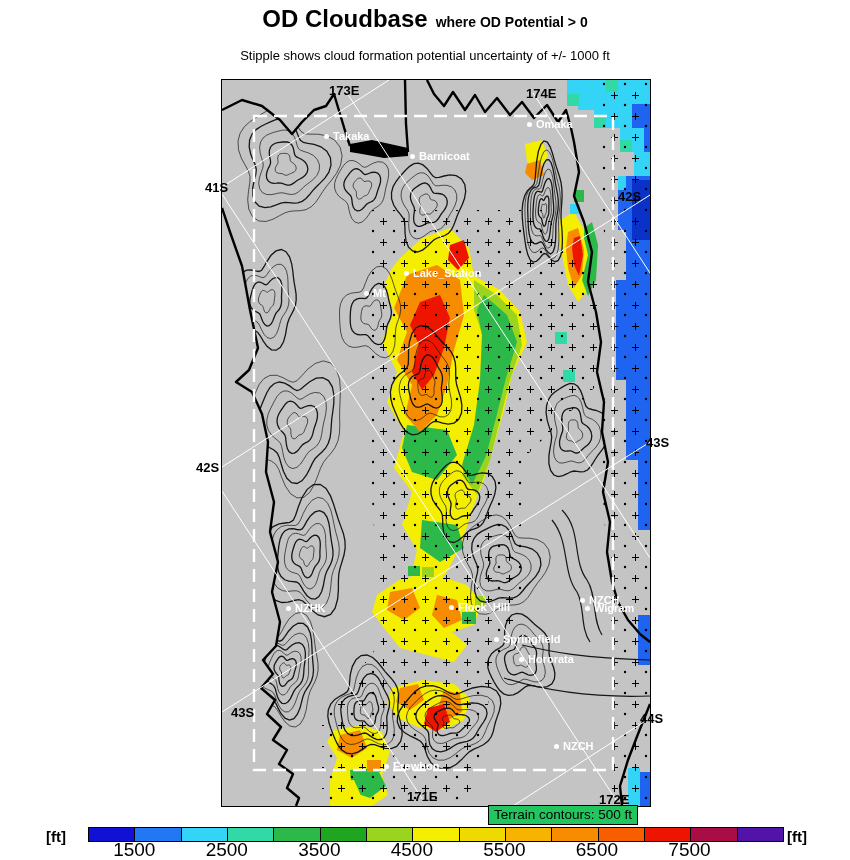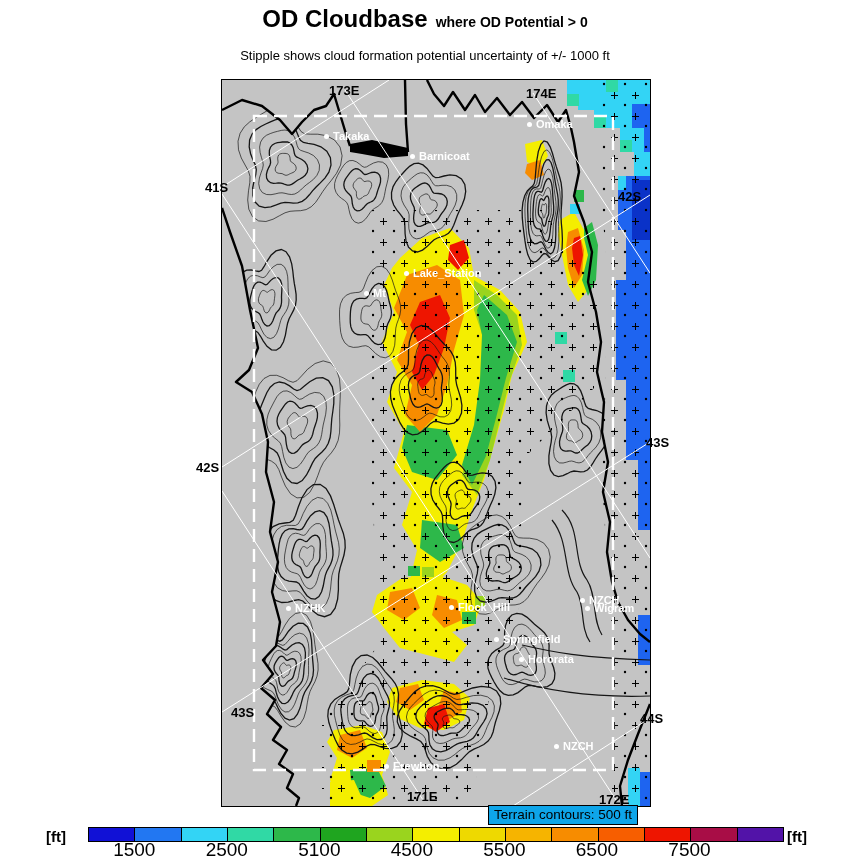--- a/index.html
+++ b/index.html
@@ -9,21 +9,21 @@
   #h1{top:5px;font-size:24px;font-weight:bold;}
   #h1 .small{font-size:14px;margin-left:8px;font-weight:bold;margin-top:44px;}
   #h2{top:27px;font-size:19px;font-weight:normal;}
   #h2 .small{font-size:14px;}
   #h3{top:48px;font-size:13px;}
   #mapwrap{position:absolute;left:221px;top:79px;width:428px;height:726px;border:1.5px solid #000;background:#c4c4c4;}
   #mapsvg{position:absolute;left:0;top:0;}
   .lablatlon{position:absolute;font-size:13px;font-weight:bold;color:#000;z-index:6;transform:translate(0,-50%);white-space:nowrap;}
   .place{position:absolute;z-index:6;color:#fff;font-size:11px;font-weight:bold;white-space:nowrap;transform:translate(0,-50%);}
   .place .dot{display:inline-block;width:5px;height:5px;border-radius:50%;background:#fff;margin-right:4px;vertical-align:1px;}
-  #terrainbox{position:absolute;left:488px;top:805px;background:#0ea5e9;border:1px solid #000;
+  #terrainbox{position:absolute;left:488px;top:805px;background:#22c55e;border:1px solid #000;
               font-size:13.5px;padding:1px 5px 2px 5px;z-index:8;white-space:nowrap;color:#000;}
   #cbar{position:absolute;left:88px;top:827px;width:694px;height:13px;border:1px solid #000;display:flex;z-index:4;}
   #cbar .seg{flex:1 1 0;border-right:1px solid #000;}
   #cbar .seg:last-child{border-right:none;}
   .cbtick{position:absolute;top:839px;transform:translateX(-50%);font-size:19px;color:#000;z-index:4;white-space:nowrap;}
   .ftunit{position:absolute;top:828px;font-size:15px;font-weight:bold;color:#000;z-index:4;}
 </style>
 </head>
 <body>
 
@@ -246,18 +246,18 @@
       <div class="seg" title="6500-7000 ft" style="background: rgb(247, 94, 0);"></div>
       <div class="seg" title="7000-7500 ft" style="background: rgb(238, 21, 0);"></div>
       <div class="seg" title="7500-8000 ft" style="background: rgb(168, 13, 70);"></div>
       <div class="seg" title="8000-8500 ft" style="background: rgb(82, 19, 168);"></div>
     </div>
   <div class="ftunit" style="left:46px;">[ft]</div>
   <div class="ftunit" style="left:787px;">[ft]</div>
 
 <div class="cbtick" style="left: 134.267px;">1500</div>
     <div class="cbtick" style="left: 226.8px;">2500</div>
-    <div class="cbtick" style="left: 319.333px;">5100</div>
+    <div class="cbtick" style="left: 319.333px;">3500</div>
     <div class="cbtick" style="left: 411.867px;">4500</div>
     <div class="cbtick" style="left: 504.4px;">5500</div>
     <div class="cbtick" style="left: 596.933px;">6500</div>
     <div class="cbtick" style="left: 689.467px;">7500</div>
   </div>
 
 </body></html>

